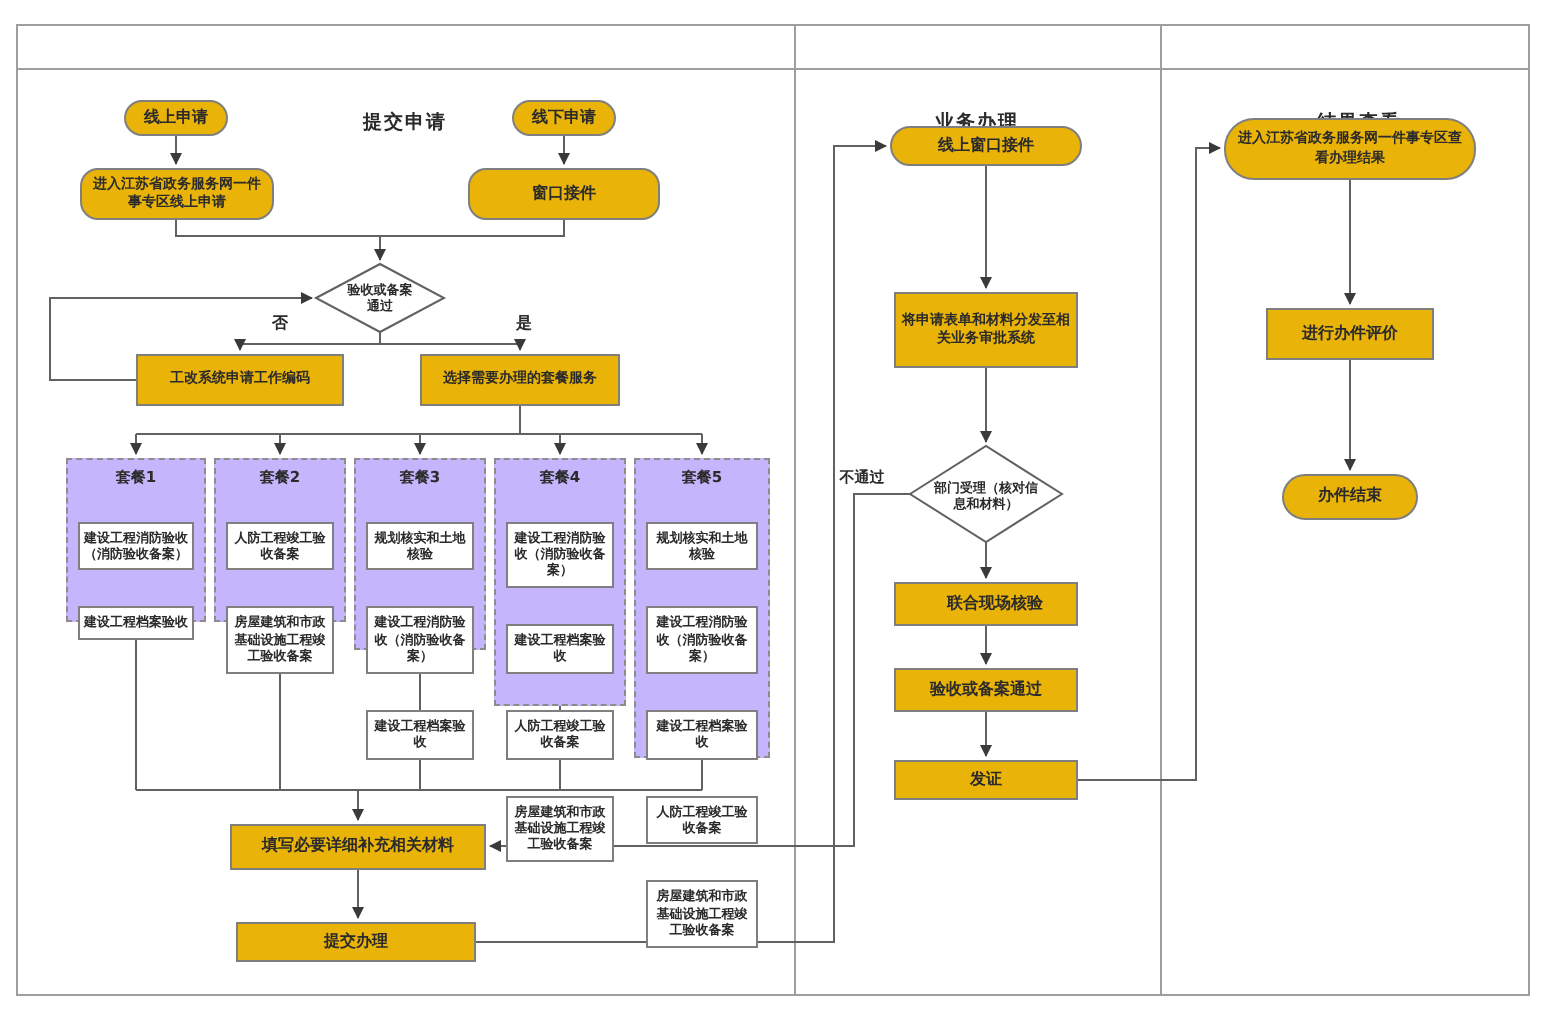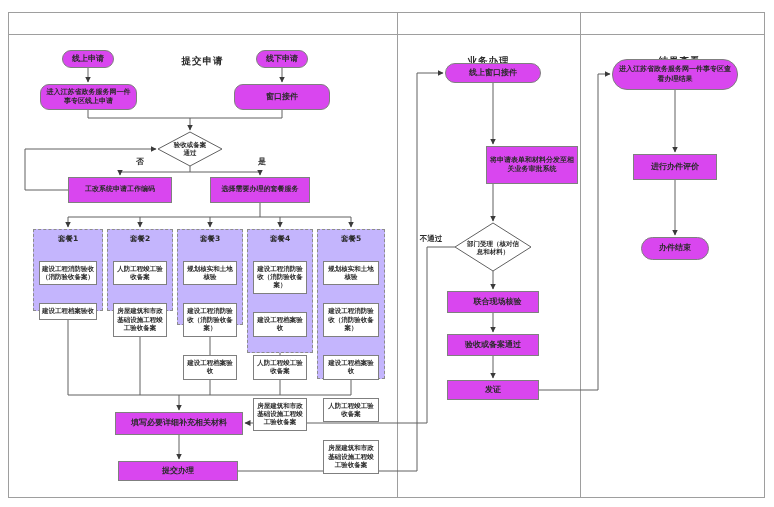--- a/index.html
+++ b/index.html
@@ -7,21 +7,21 @@
   #stage{position:relative;width:774px;height:507px;background:#ffffff;overflow:hidden;}
 
   
   .frame{position:absolute;left:8px;top:12px;width:757px;height:486px;border:1px solid #9e9e9e;background:#ffffff;box-sizing:border-box;}
   .vdiv{position:absolute;top:12px;width:1px;height:486px;background:#9e9e9e;}
   .hline{position:absolute;left:8px;top:34px;width:757px;height:1px;background:#9e9e9e;}
   .lane-title{position:absolute;top:17px;font-size:9.5px;font-weight:bold;color:#2b2b2b;text-align:center;letter-spacing:1px;margin-top:38px;}
 
   svg.connectors{position:absolute;left:0;top:0;width:774px;height:507px;}
 
-  .node{position:absolute;background:#d946ef;border:1px solid #7f7f7f;box-sizing:border-box;
+  .node{position:absolute;background:#eab308;border:1px solid #7f7f7f;box-sizing:border-box;
         display:flex;align-items:center;justify-content:center;text-align:center;
         font-size:8px;line-height:1.3;color:#2b2b2b;font-weight:600;padding:1px 3px;}
   .stadium{border-radius:12px;}
   .round{border-radius:9px;}
   .small{font-size:7px;}
   .dtext{position:absolute;display:flex;align-items:center;justify-content:center;text-align:center;
          font-size:6.5px;line-height:1.25;color:#2b2b2b;font-weight:600;background:transparent;border:none;}
   .lbl{position:absolute;font-size:8px;color:#2b2b2b;font-weight:600;text-align:center;}
 
   .pkg{position:absolute;border:1px dashed #8c8c8c;background:#c4b5fd;box-sizing:border-box;
@@ -126,21 +126,21 @@
     <div class="pkg-item">建设工程消防验收（消防验收备案）</div>
     <div class="pkg-item">建设工程档案验收</div>
     <div class="pkg-item">人防工程竣工验收备案</div>
     <div class="pkg-item">房屋建筑和市政基础设施工程竣工验收备案</div>
   </div>
 
   <div class="node" style="left:115px;top:412px;width:128px;height:23px;">填写必要详细补充相关材料</div>
   <div class="node" style="left:118px;top:461px;width:120px;height:20px;">提交办理</div>
 
   <div class="node stadium" style="left:445px;top:63px;width:96px;height:20px;">线上窗口接件</div>
-  <div class="node small" style="left:447px;top:146px;width:92px;height:38px;margin-left:39px;">将申请表单和材料分发至相关业务审批系统</div>
+  <div class="node small" style="left:447px;top:146px;width:92px;height:38px;">将申请表单和材料分发至相关业务审批系统</div>
   <div class="dtext" style="left:464px;top:235px;width:58px;height:26px;">部门受理（核对信息和材料）</div>
   <div class="lbl" style="left:414px;top:234px;width:34px;font-size:7.5px;">不通过</div>
   <div class="node" style="left:447px;top:291px;width:92px;height:22px;padding-left:12px;">联合现场核验</div>
   <div class="node" style="left:447px;top:334px;width:92px;height:22px;">验收或备案通过</div>
   <div class="node" style="left:447px;top:380px;width:92px;height:20px;">发证</div>
 
   <div class="node small" style="left:612px;top:59px;width:126px;height:31px;border-radius:15px;">进入江苏省政务服务网一件事专区查看办理结果</div>
   <div class="node" style="left:633px;top:154px;width:84px;height:26px;">进行办件评价</div>
   <div class="node stadium" style="left:641px;top:237px;width:68px;height:23px;">办件结束</div>
 

